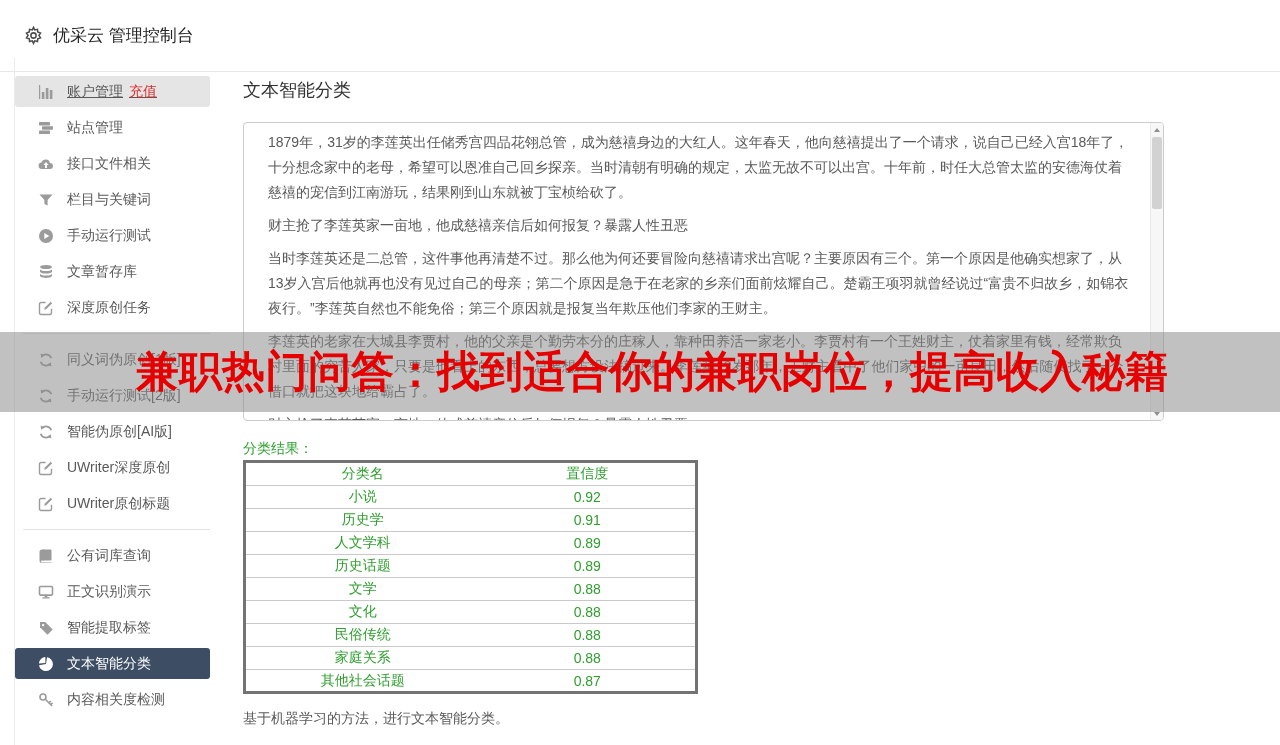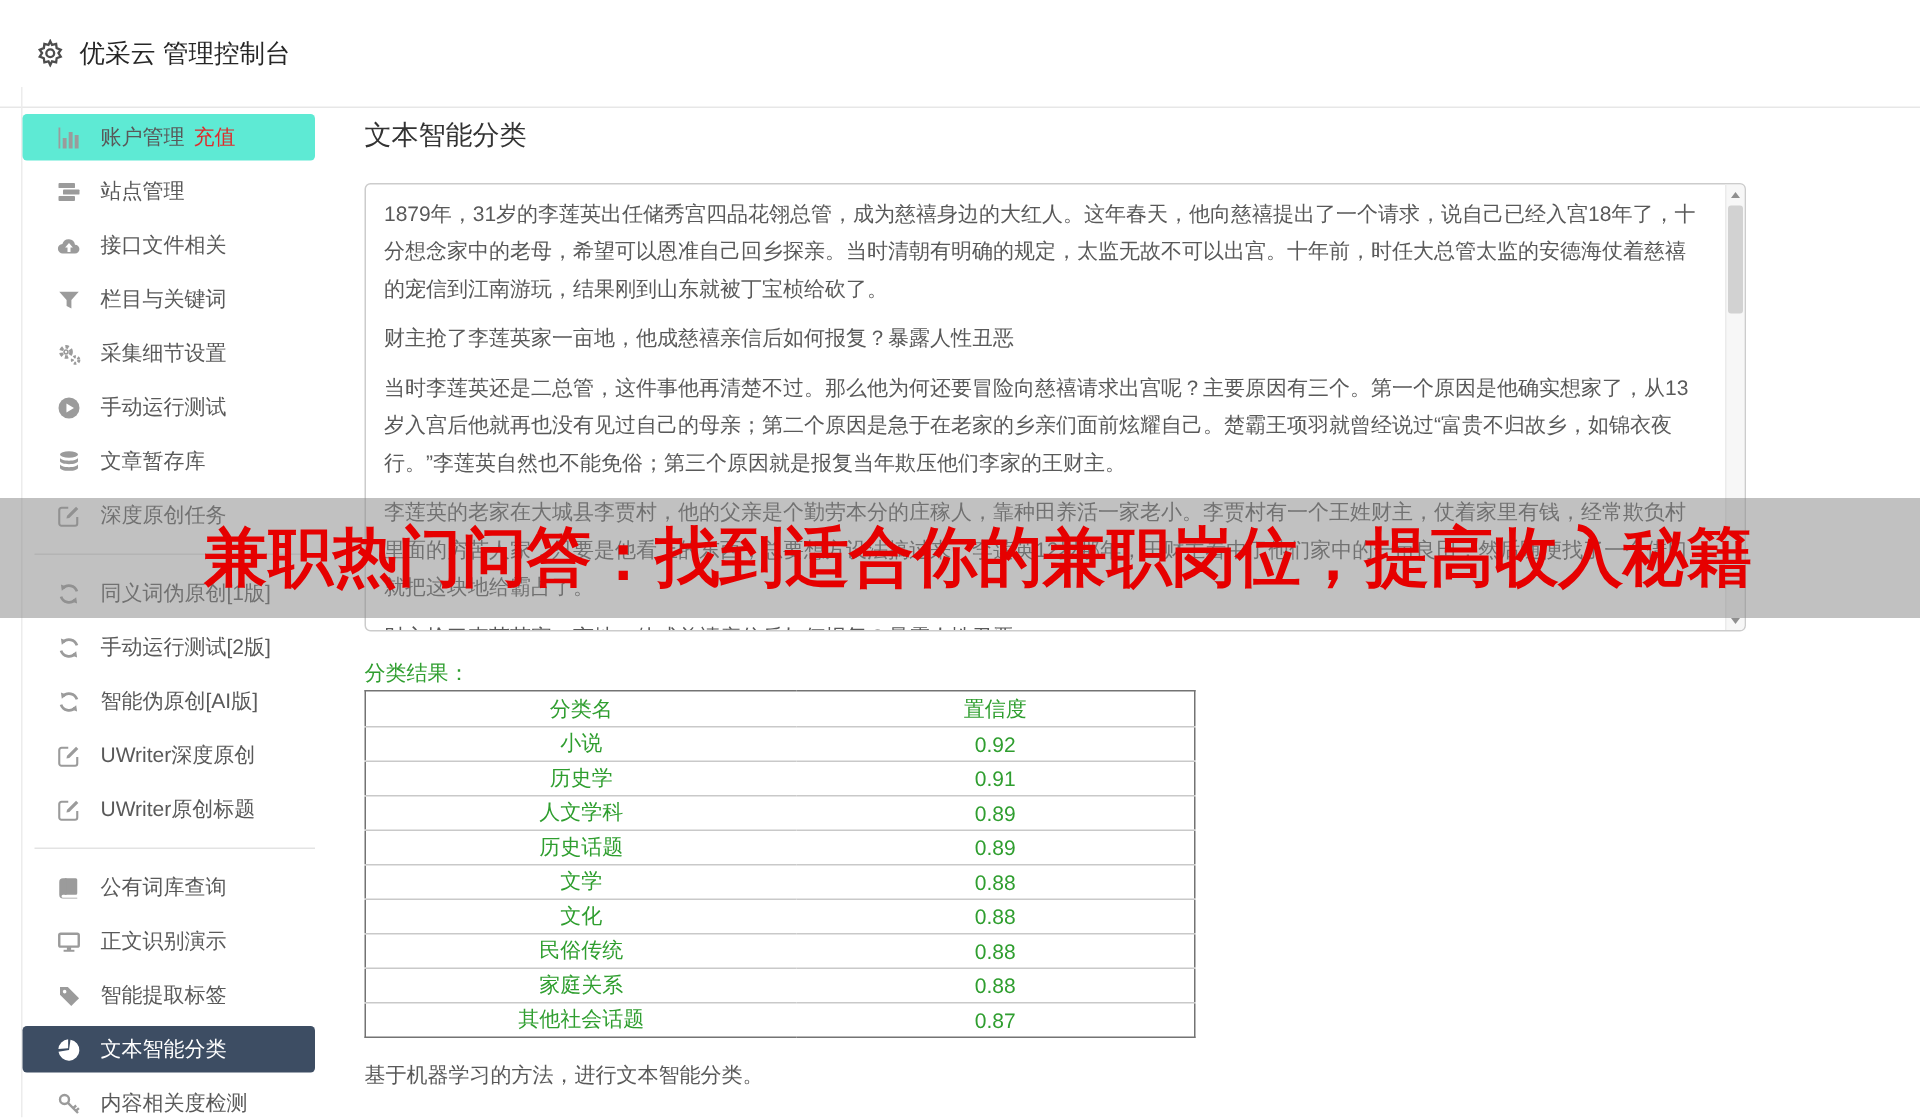--- a/index.html
+++ b/index.html
@@ -21,47 +21,47 @@
   .topbar .icon{display:inline-flex;color:#4d4d4d;}
   .topbar .icon svg{width:19px;height:19px;}
   .app-title{font-size:17px;color:#262626;}
   
   .side-border{position:absolute;left:14px;top:58px;bottom:0;width:1px;background:#ececec;}
   .sidebar{position:absolute;left:15px;top:76px;width:195px;}
   .side-item{height:31px;margin-bottom:5px;display:flex;align-items:center;
     padding-left:23px;gap:13px;font-size:14px;color:#595959;border-radius:3px;cursor:pointer;}
   .side-item .icon{width:16px;height:16px;color:#9b9b9b;display:inline-flex;flex:0 0 16px;}
   .side-item .icon svg{width:16px;height:16px;}
-  .side-item.highlight{background:#5eead4;}
+  .side-item.highlight{background:#e5e5e5;text-decoration:underline;}
   .side-item.active{background:var(--nav-active-bg);color:#fff;}
   .side-item.active .icon{color:#fff;}
   .side-label{white-space:nowrap;}
   .badge{color:var(--badge-red);margin-left:-7px;font-size:14px;}
   .side-divider{height:1px;background:#e3e3e3;margin:10px 0 10px 8px;}
   
   .content{position:absolute;left:243px;top:80px;width:921px;}
   .page-title{font-size:18px;font-weight:400;color:#333;margin:0;line-height:21px;}
   .textbox{position:relative;margin-top:21px;height:299px;border:1px solid #ccc;
     border-radius:4px;overflow:hidden;background:#fff;}
   .textflow{padding:7px 32px 0 12px;font-size:14px;line-height:25px;color:#595959;}
-  .textflow p{margin:8px 0 0 0;}
+  .textflow p{margin:8px 0 0 12px;}
   .textflow p:first-child{margin-top:0;}
   .vscroll{position:absolute;top:0;right:0;bottom:0;width:13px;background:#f7f7f7;
     border-left:1px solid #ebebeb;}
   .sarrow{position:absolute;left:0;width:12px;height:13px;}
   .sarrow.up{top:0;}
   .sarrow.down{bottom:0;}
   .sarrow.up::after{content:"";position:absolute;left:3px;top:5px;
     border-left:3px solid transparent;border-right:3px solid transparent;border-bottom:4px solid #8f8f8f;}
   .sarrow.down::after{content:"";position:absolute;left:3px;top:5px;
     border-left:3px solid transparent;border-right:3px solid transparent;border-top:4px solid #8f8f8f;}
   .sthumb{position:absolute;left:1px;top:14px;width:10px;height:72px;background:#d2d2d2;border-radius:2px;}
   .result-label{margin-top:17px;font-size:14px;line-height:20px;color:var(--result-green);}
-  .result-table{margin-top:2px;width:554px;border-collapse:collapse;table-layout:fixed;
-    border:1px solid #737373;}
+  .result-table{margin-top:2px;width:455px;border-collapse:collapse;table-layout:fixed;
+    border:3px solid #737373;}
   .result-table th,.result-table td{font-size:14px;font-weight:400;color:var(--result-green);
     text-align:center;height:23px;padding:0;border-top:1px solid #c9c9c9;}
   .result-table th{height:24px;border-top:none;}
   .result-table col.c1{width:52%;}
   .footer-note{margin-top:16px;font-size:14px;color:#595959;}
   
   .banner{position:absolute;left:0;top:332px;width:1280px;height:80px;z-index:30;
     background:rgba(136,136,136,0.52);display:flex;align-items:center;justify-content:center;padding-left:24px;}
   .banner-text{font-size:43px;font-weight:700;color:var(--banner-text);white-space:nowrap;}
 </style>
@@ -117,30 +117,20 @@
       <div class="side-item">
         <span class="icon">
           <svg viewBox="0 0 16 16">
             <path fill="currentColor" d="M1.5 2.5h13L9.6 8v5.6L6.4 12V8z"></path>
           </svg>
         </span>
         <span class="side-label">栏目与关键词</span>
       </div>
       <div class="side-item">
         <span class="icon">
-          <svg viewBox="0 0 16 16" fill="none" stroke="currentColor">
-            <circle cx="6" cy="6.6" r="3.4" stroke-width="2.4" stroke-dasharray="2.2 1.6"></circle>
-            <circle cx="6" cy="6.6" r="1.3" stroke-width="1.1"></circle>
-            <circle cx="12.4" cy="12" r="2.2" stroke-width="2" stroke-dasharray="1.6 1.3"></circle>
-          </svg>
-        </span>
-        <span class="side-label">采集细节设置</span>
-      </div>
-      <div class="side-item">
-        <span class="icon">
           <svg viewBox="0 0 16 16">
             <circle cx="8" cy="8" r="7" fill="currentColor"></circle>
             <path fill="#fff" d="M6.3 5l5 3-5 3z"></path>
           </svg>
         </span>
         <span class="side-label">手动运行测试</span>
       </div>
       <div class="side-item">
         <span class="icon">
           <svg viewBox="0 0 16 16" fill="currentColor">

